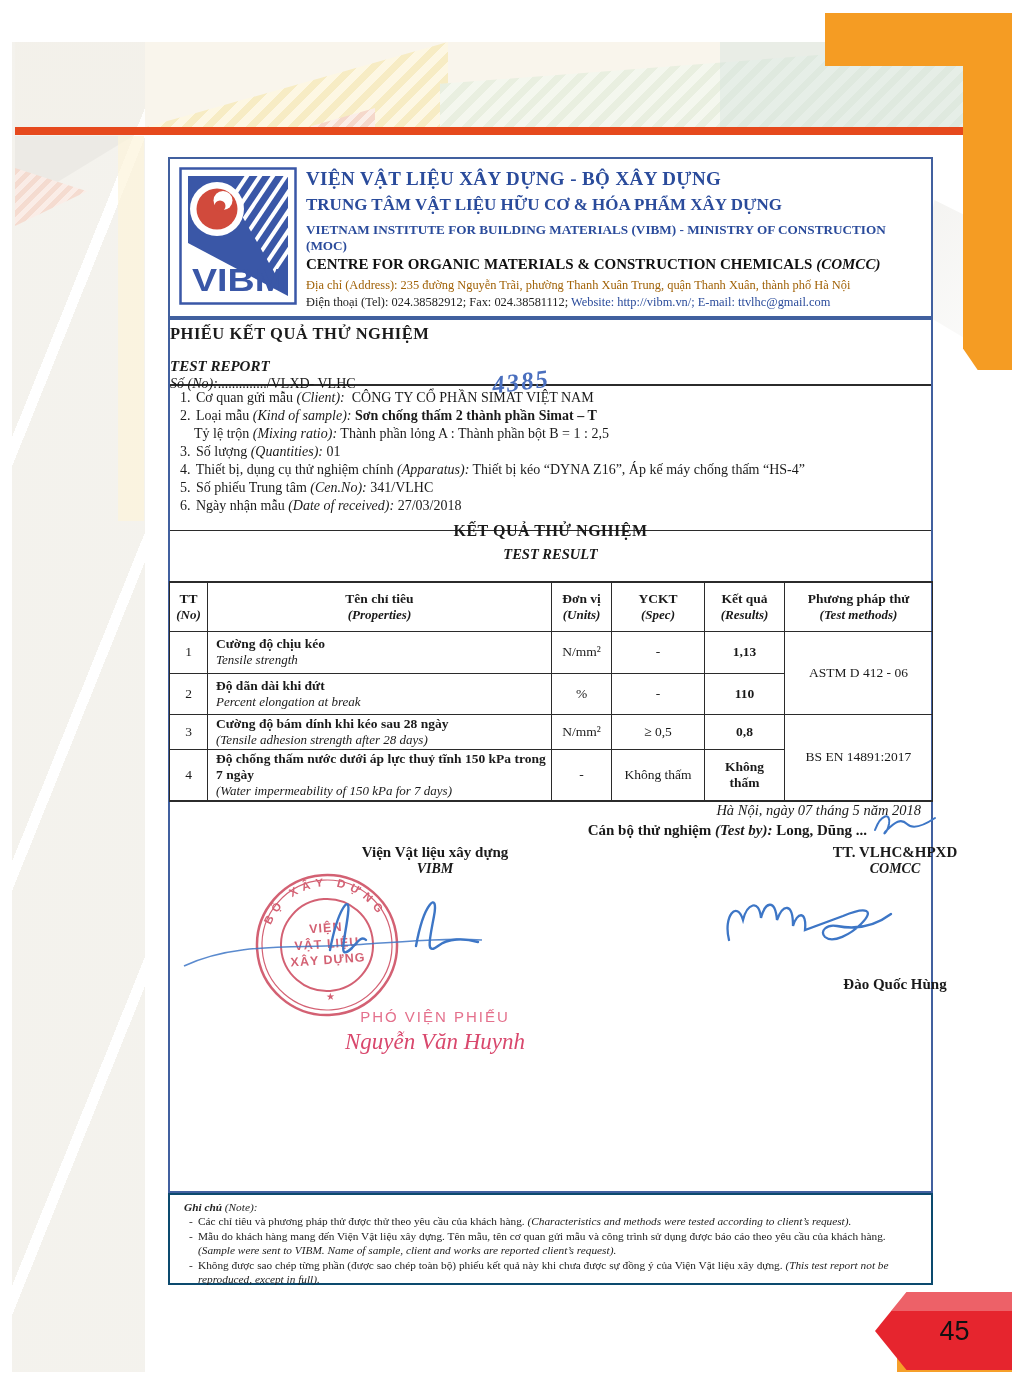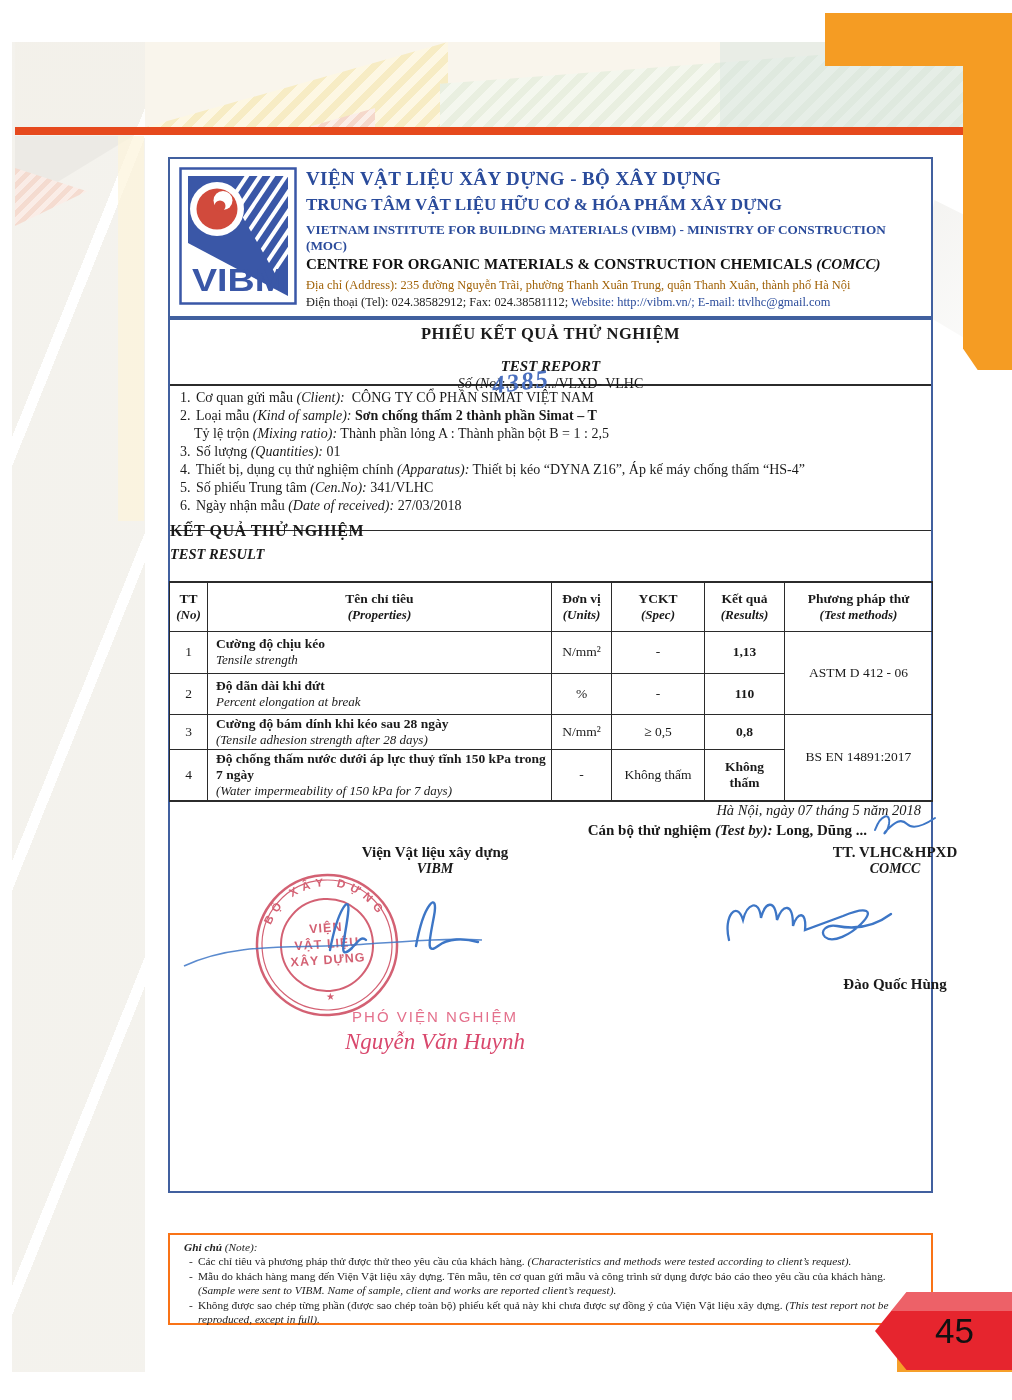--- a/index.html
+++ b/index.html
@@ -34,51 +34,51 @@
   .orange-top{left:825px;top:13px;width:187px;height:53px;background:#f59c23;}
   .orange-col{left:963px;top:13px;width:49px;height:357px;background:#f59c23;
     clip-path:polygon(0 0,100% 0,100% 100%,30% 100%,0 94%);}
 
   
   .orange-strip-b{left:897px;top:1357px;width:115px;height:15px;background:#f6a02a;}
   .page-arrow{left:875px;top:1292px;width:137px;height:78px;background:#e6252e;
     clip-path:polygon(0 50%,23% 0,100% 0,100% 100%,23% 100%);}
   .page-arrow .shine{position:absolute;left:0;top:0;right:0;height:19px;background:rgba(255,255,255,.28);}
   .page-arrow .num{position:absolute;left:58%;top:50%;transform:translate(-50%,-50%);
-    font-family:"Liberation Sans",sans-serif;font-size:35px;color:#111;}
+    font-family:"Liberation Sans",sans-serif;font-size:27px;color:#111;}
 
   
   .doc{position:absolute;left:168px;top:157px;width:765px;height:1036px;box-sizing:border-box;
        border:2px solid #41609f;background:#fff;}
   .sec{position:absolute;left:0;right:0;}
   .b{font-weight:bold;} .i{font-style:italic;} .blue{color:#2a4b9b;}
 
   .header{top:0;height:157px;border-bottom:4px solid #41609f;}
   .logo{position:absolute;left:9px;top:8px;}
   .htext{margin-left:136px;width:610px;}
   .h1{margin-top:9px;font-size:19px;font-weight:bold;color:#2a4b9b;letter-spacing:.4px;}
   .h2{margin-top:5px;font-size:17px;font-weight:bold;color:#2a4b9b;}
   .h3{margin-top:7px;font-size:13.2px;font-weight:bold;color:#2a4b9b;}
   .h4{margin-top:2px;font-size:15px;font-weight:bold;color:#111;}
   .addr{margin-top:5px;font-size:12.4px;color:#a16207;}
   .addr2{margin-top:2px;font-size:12.4px;color:#222;}
 
-  .title{top:161px;height:64px;border-bottom:2px solid #2b2b2b;text-align:center;}
+  .title{top:161px;height:64px;border-bottom:2px solid #2b2b2b;}
   .t1{margin-top:4px;font-size:16.5px;font-weight:bold;letter-spacing:.5px;}
   .t2{margin-top:14px;font-size:15px;font-weight:bold;font-style:italic;}
   .t3{margin-top:1px;font-size:14px;position:relative;}
   .handno{position:absolute;left:322px;top:-8px;font-size:25px;font-weight:600;font-style:italic;
     color:#4a6fbe;transform:rotate(-7deg);letter-spacing:2px;}
 
   .info{top:227px;height:145px;border-bottom:1.5px solid #2b2b2b;padding:3px 0 0 10px;
         font-size:14px;line-height:18px;box-sizing:border-box;}
   .irow .num{margin-right:2px;}
   .sub{padding-left:14px;}
 
-  .result{top:354px;height:68px;text-align:left;}
+  .result{top:354px;height:68px;text-align:center;}
   .r1{margin-top:9px;font-size:16px;font-weight:bold;letter-spacing:.5px;}
   .r2{margin-top:6px;font-size:14.5px;font-weight:bold;font-style:italic;}
 
   table.res{position:absolute;left:-1px;top:422px;width:763px;border-collapse:collapse;
     table-layout:fixed;font-size:13.5px;border-top:2px solid #2b2b2b;border-bottom:2px solid #2b2b2b;}
   table.res th,table.res td{border:1px solid #2b2b2b;padding:1px 4px;vertical-align:middle;}
   table.res th{font-weight:bold;}
   table.res .hdr-en{font-style:italic;font-weight:bold;font-size:13px;}
   table.res thead tr{height:49px;}
   .namecell{text-align:left;padding-left:8px !important;}
@@ -100,22 +100,22 @@
   .sig2{position:absolute;left:545px;top:86px;}
   .sig3{position:absolute;right:-10px;top:10px;}
   .deputy-title{position:absolute;left:120px;top:210px;width:290px;text-align:center;
     font-family:"Liberation Sans",sans-serif;font-size:15px;letter-spacing:2px;color:#e4708c;}
   .deputy-name{position:absolute;left:110px;top:231px;width:310px;text-align:center;
     font-style:italic;font-size:23px;color:#d9486d;}
   .right-name{position:absolute;left:555px;top:178px;width:340px;text-align:center;
     font-size:15px;font-weight:bold;}
 
   .notes{position:absolute;left:168px;top:1193px;width:765px;height:92px;box-sizing:border-box;
-    border:2px solid #f97316;background:#fff;padding:5px 14px 0 14px;
-    font-size:11.3px;line-height:14.4px;color:#222;margin-top:40px;}
+    border:2px solid #0c4a6e;background:#fff;padding:5px 14px 0 14px;
+    font-size:11.3px;line-height:14.4px;color:#222;}
   .note-item{display:flex;}
   .note-item .dash{width:14px;flex:none;text-align:center;}
 </style>
 </head>
 <body>
 
 <div class="page">
 
   <div class="deco band"></div>
   <div class="deco band-yellow"></div>
@@ -283,21 +283,21 @@
       <svg class="sig1" width="310" height="90" viewBox="0 0 310 90">
         <path d="M4,78 C60,52 120,62 186,56 C230,53 268,50 302,52" fill="none" stroke="#3d76c6" stroke-width="1.6" opacity=".85"></path>
         <path d="M150,62 C158,20 171,4 168,26 C165,52 157,74 172,60 C179,52 182,48 186,52" fill="none" stroke="#3d76c6" stroke-width="2.4" stroke-linecap="round"></path>
         <path d="M236,58 C244,14 259,2 254,28 C250,50 245,68 258,58 C268,50 284,50 298,54" fill="none" stroke="#3d76c6" stroke-width="2.4" stroke-linecap="round"></path>
       </svg>
 
       <svg class="sig2" width="200" height="80" viewBox="0 0 200 80">
         <path d="M14,56 C8,32 22,16 28,36 C32,20 44,14 46,34 C50,18 60,14 62,36 C68,20 78,18 78,42 C82,28 92,26 90,46 L128,32 C152,22 160,26 146,40 C136,50 118,60 110,53 C104,47 112,40 122,42 C142,46 160,42 176,30" fill="none" stroke="#3d76c6" stroke-width="2.3" stroke-linecap="round"></path>
       </svg>
 
-      <div class="deputy-title">PHÓ VIỆN NGHIỆM</div>
+      <div class="deputy-title">PHÓ VIỆN PHIẾU</div>
       <div class="deputy-name">Nguyễn Văn Huynh</div>
       <div class="right-name">Đào Quốc Hùng</div>
     </div>
   </div>
 
   <div class="notes">
     <div><span class="b i">Ghi chú</span> <span class="i">(Note):</span></div>
     <div class="note-item">
         <span class="dash">-</span>
         <span><span>Các chỉ tiêu và phương pháp thử được thử theo yêu cầu của khách hàng. </span><span class="i">(Characteristics and methods were tested according to client’s request).</span></span>

